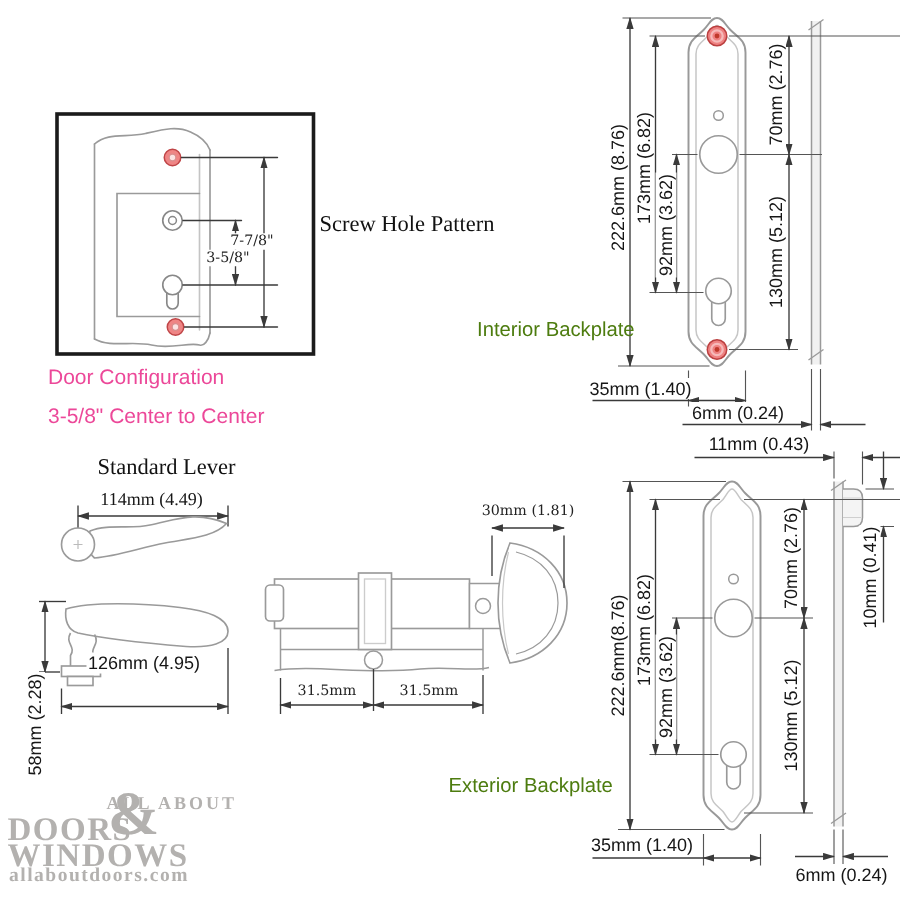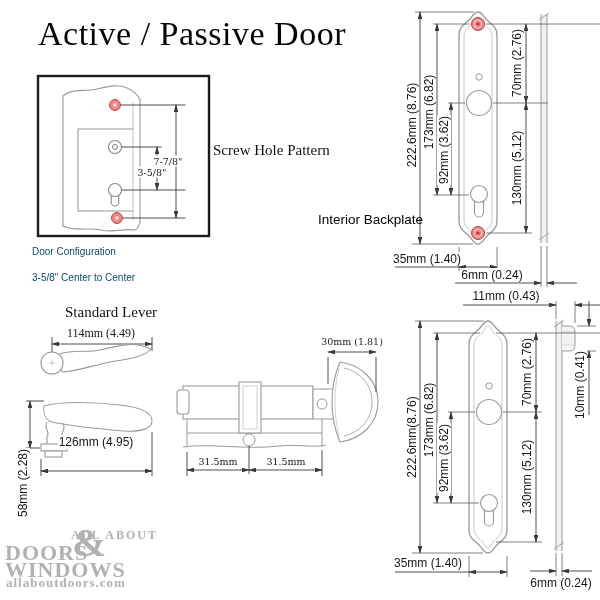--- a/index.html
+++ b/index.html
@@ -3,22 +3,22 @@
 <meta charset="utf-8">
 <style>
   html,body{margin:0;padding:0;background:#fff;}
   .canvas{position:relative;width:600px;height:600px;background:#fff;overflow:hidden;
           font-family:"Liberation Sans",sans-serif;color:#1c1c1c;}
   svg{position:absolute;left:0;top:0;}
   .labels{position:absolute;left:0;top:0;width:600px;height:600px;pointer-events:none;}
   .lbl{position:absolute;white-space:nowrap;}
   .title{font-family:"Liberation Serif",serif;font-size:34px;color:#050505;letter-spacing:.5px;}
   .heading{font-family:"Liberation Serif",serif;font-size:15px;color:#111;}
-  .caption{font-size:13.5px;color:#000000;}
-  .cfg{font-size:10px;line-height:13px;color:#0c4a6e;}
+  .caption{font-size:13.5px;color:#4d7c0f;}
+  .cfg{font-size:14px;line-height:13px;color:#ec4899;}
   .dimtxt{font-size:12px;color:#161616;transform:translate(-50%,-50%);background:#fff;padding:0 1px;}
   .dimrot{font-size:12px;color:#161616;transform:translate(-50%,-50%) rotate(-90deg);background:#fff;padding:0 1px;}
   .sdim{font-family:"DejaVu Serif",serif;font-size:9.5px;color:#222;transform:translate(-50%,-50%);background:#fff;padding:0 1px;}
   .logo{font-family:"Liberation Serif",serif;font-weight:bold;color:#b3b1af;}
   .lg1{font-size:12px;letter-spacing:2px;}
   .lg2{font-size:22px;letter-spacing:1px;}
   .lgA{font-size:41px;line-height:36px;}
   .lg4{font-size:13px;letter-spacing:1px;}
 </style>
 </head>
@@ -197,21 +197,20 @@
       <path d="M562,571 L592,571" marker-start="url(#arr)"></path>
       <path d="M463,305 L556,305" marker-end="url(#arr)"></path>
       <path d="M575,305 L600,305" marker-start="url(#arr)"></path>
       <path d="M589,301 L589,326" marker-end="url(#arr)"></path>
       <path d="M589,351 L589,415" marker-start="url(#arr)"></path>
     </g>
   </g>
 </svg>
 
 <div class="labels">
-  <div class="lbl title" style="left:38px;top:15px;">Active / Passive Door</div>
 
   <div class="lbl heading" style="left:213px;top:142px;">Screw Hole Pattern</div>
   <div class="lbl sdim" style="left:168px;top:161px;">7-7/8"</div>
   <div class="lbl sdim" style="left:152px;top:172px;">3-5/8"</div>
 
   <div class="lbl cfg" style="left:32px;top:245px;">Door Configuration</div>
   <div class="lbl cfg" style="left:32px;top:271px;">3-5/8" Center to Center</div>
 
   <div class="lbl heading" style="left:65px;top:304px;">Standard Lever</div>
   <div class="lbl dimtxt" style="left:101px;top:333px;font-family:Liberation Serif, serif;">114mm (4.49)</div>
@@ -227,20 +226,21 @@
   <div class="lbl dimrot" style="left:429px;top:112px;">173mm (6.82)</div>
   <div class="lbl dimrot" style="left:444px;top:150px;">92mm (3.62)</div>
   <div class="lbl dimrot" style="left:517px;top:63px;">70mm (2.76)</div>
   <div class="lbl dimrot" style="left:517px;top:168px;">130mm (5.12)</div>
   <div class="lbl dimtxt" style="left:427px;top:259px;">35mm (1.40)</div>
   <div class="lbl dimtxt" style="left:492px;top:275px;">6mm (0.24)</div>
 
   <div class="lbl dimtxt" style="left:506px;top:296px;">11mm (0.43)</div>
   <div class="lbl dimrot" style="left:580px;top:385px;">10mm (0.41)</div>
 
+  <div class="lbl caption" style="left:299px;top:516px;">Exterior Backplate</div>
   <div class="lbl dimrot" style="left:412px;top:437px;">222.6mm(8.76)</div>
   <div class="lbl dimrot" style="left:429px;top:420px;">173mm (6.82)</div>
   <div class="lbl dimrot" style="left:444px;top:458px;">92mm (3.62)</div>
   <div class="lbl dimrot" style="left:527px;top:372px;">70mm (2.76)</div>
   <div class="lbl dimrot" style="left:527px;top:477px;">130mm (5.12)</div>
   <div class="lbl dimtxt" style="left:428px;top:563px;">35mm (1.40)</div>
   <div class="lbl dimtxt" style="left:561px;top:583px;">6mm (0.24)</div>
 
   <div>
     <div class="lbl logo lg1" style="left:23px;top:528px;margin-left:48px;">ALL ABOUT</div>

